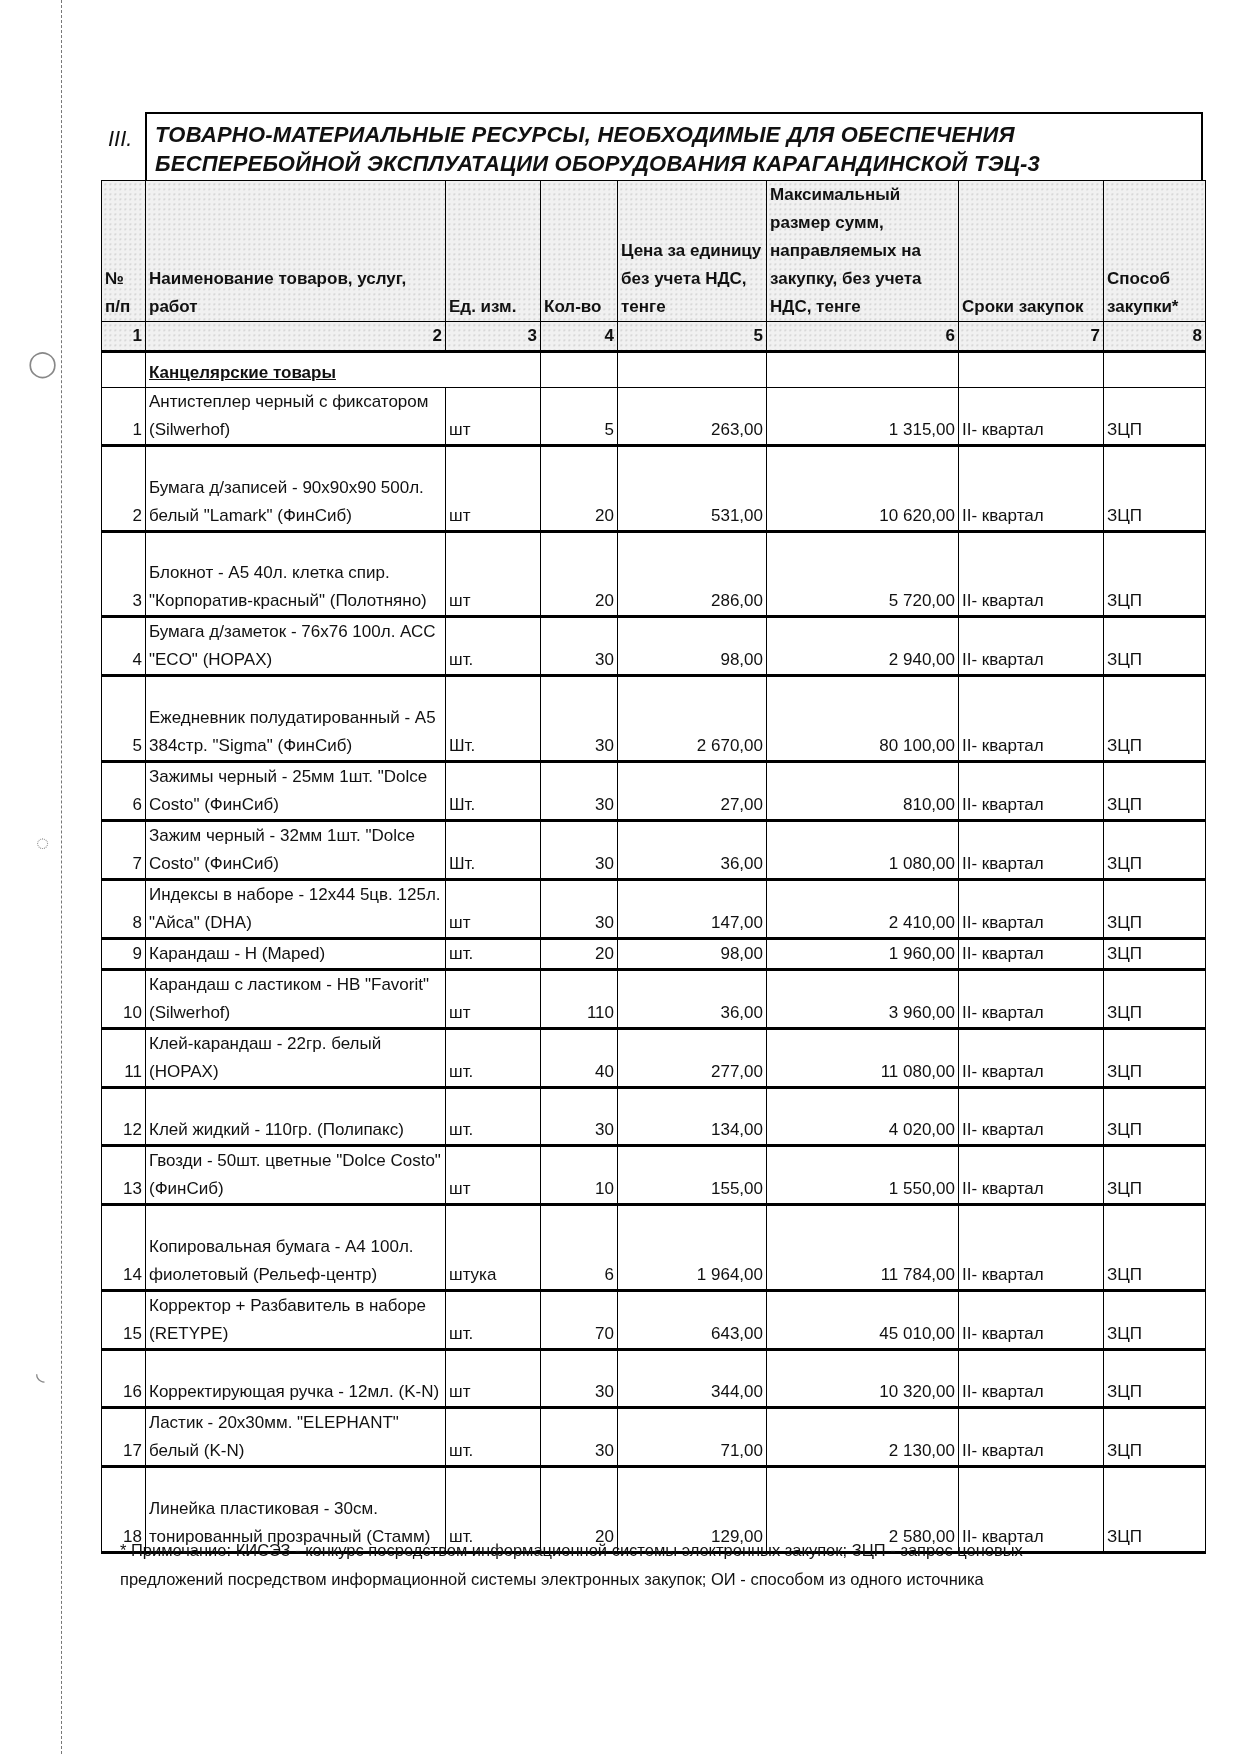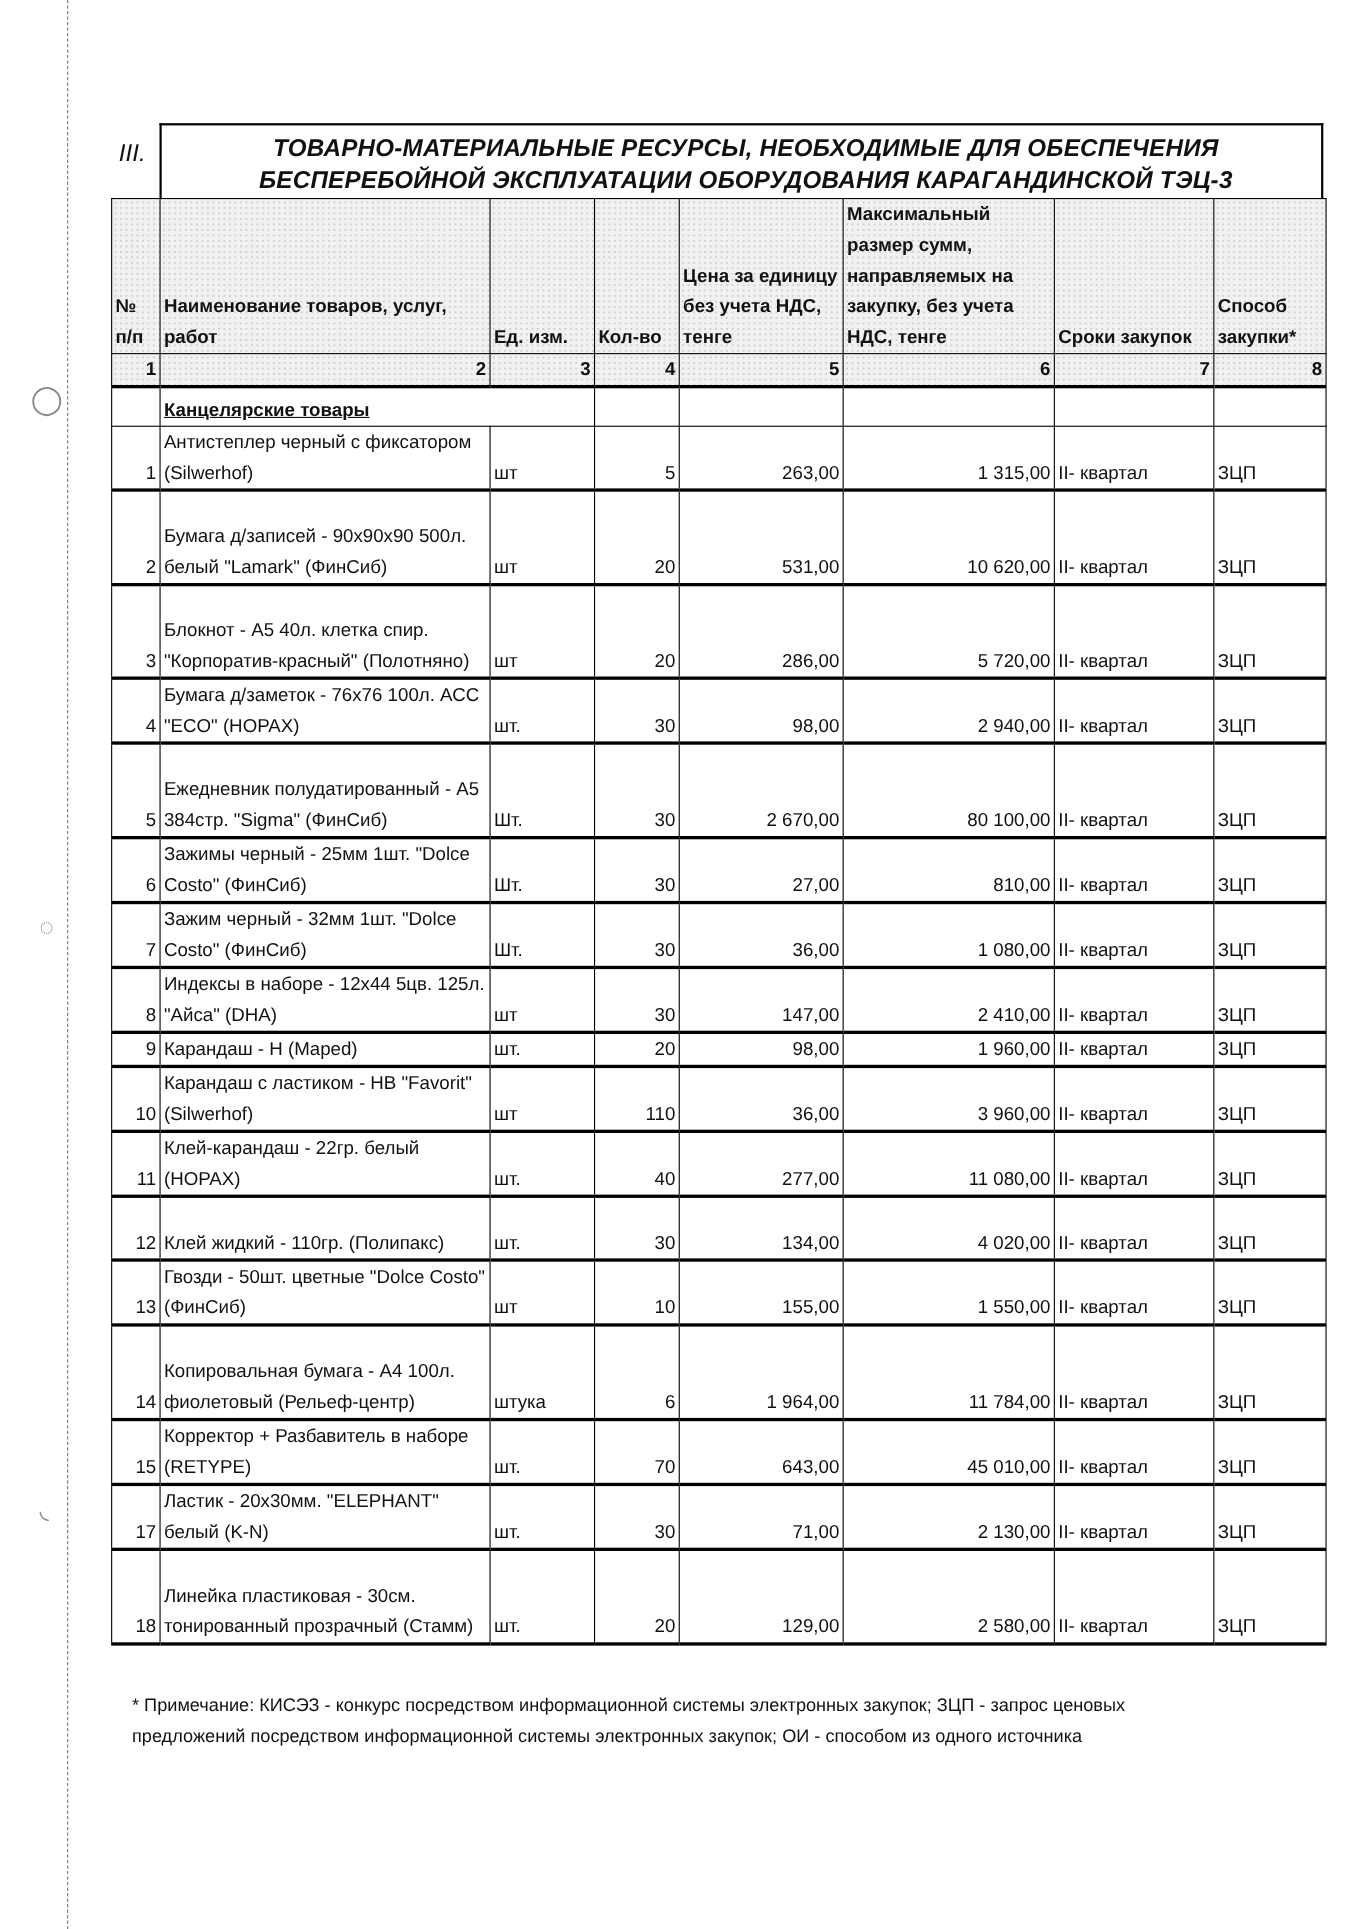--- a/index.html
+++ b/index.html
@@ -1,19 +1,19 @@
 <!DOCTYPE html>
 <html><head>
 <meta charset="utf-8">
 <style>
   html, body { margin: 0; padding: 0; background: #ffffff; }
   body { width: 1240px; height: 1754px; position: relative; overflow: hidden; font-family: "Liberation Sans", sans-serif; color: #111; }
   .margin-line { position: absolute; left: 61px; top: 0; width: 1px; height: 1754px; border-left: 1px dashed #777; }
   .roman { position: absolute; left: 108px; top: 126px; font-size: 22px; font-weight: normal; font-style: italic; }
-  .title-box { position: absolute; left: 145px; top: 112px; width: 1058px; height: 68px; border: 2px solid #000; border-bottom: none; box-sizing: border-box; padding: 6px 0 0 8px; text-align: center; }
+  .title-box { position: absolute; left: 145px; top: 112px; width: 1058px; height: 68px; border: 2px solid #000; border-bottom: none; box-sizing: border-box; padding: 6px 0 0 8px; }
   .title-box .line { font-size: 22px; font-weight: bold; font-style: italic; line-height: 29px; white-space: nowrap; letter-spacing: 0.2px; }
   table.grid { position: absolute; left: 101px; top: 180px; border-collapse: collapse; table-layout: fixed; width: 1104px; }
   table.grid td { border: 1.5px solid #000; padding: 0 3px; vertical-align: bottom; font-size: 17px; line-height: 28px; overflow: hidden; }
   table.grid tr.data td { border-bottom-width: 3px; }
   .hdr td { background: #f1f1f1; font-weight: bold; font-family: "Liberation Sans", sans-serif; font-size: 16.5px; line-height: 22px; vertical-align: middle; height: 124px; background-image: radial-gradient(#cfcfcf 1px, transparent 1px); background-size: 5px 5px; }
   .nums td { background: #f1f1f1; font-weight: bold; text-align: right; height: 24px; line-height: 22px; font-size: 17px; background-image: radial-gradient(#cfcfcf 1px, transparent 1px); background-size: 5px 5px; border-bottom-width: 3px !important; }
   .cat td { height: 34px; vertical-align: middle; font-weight: bold; font-size: 17px; border-bottom-width: 3px; }
   .cat .cat-label { text-align: left; text-decoration: underline; }
   td.num { text-align: right; }
   td.no { text-align: right; }
@@ -221,20 +221,30 @@
       <tr class="data" style="height: 58px;">
         <td class="no">15</td>
         <td class="name">Корректор + Разбавитель в наборе (RETYPE)</td>
         <td class="unit">шт.</td>
         <td class="num">70</td>
         <td class="num">643,00</td>
         <td class="num">45 010,00</td>
         <td class="term">II- квартал</td>
         <td class="method">ЗЦП</td>
       </tr>
+      <tr class="data" style="height: 58px;">
+        <td class="no">16</td>
+        <td class="name">Корректирующая ручка - 12мл. (K-N)</td>
+        <td class="unit">шт</td>
+        <td class="num">30</td>
+        <td class="num">344,00</td>
+        <td class="num">10 320,00</td>
+        <td class="term">II- квартал</td>
+        <td class="method">ЗЦП</td>
+      </tr>
       <tr class="data" style="height: 57px;">
         <td class="no">17</td>
         <td class="name">Ластик - 20х30мм. "ELEPHANT" белый (K-N)</td>
         <td class="unit">шт.</td>
         <td class="num">30</td>
         <td class="num">71,00</td>
         <td class="num">2 130,00</td>
         <td class="term">II- квартал</td>
         <td class="method">ЗЦП</td>
       </tr>

